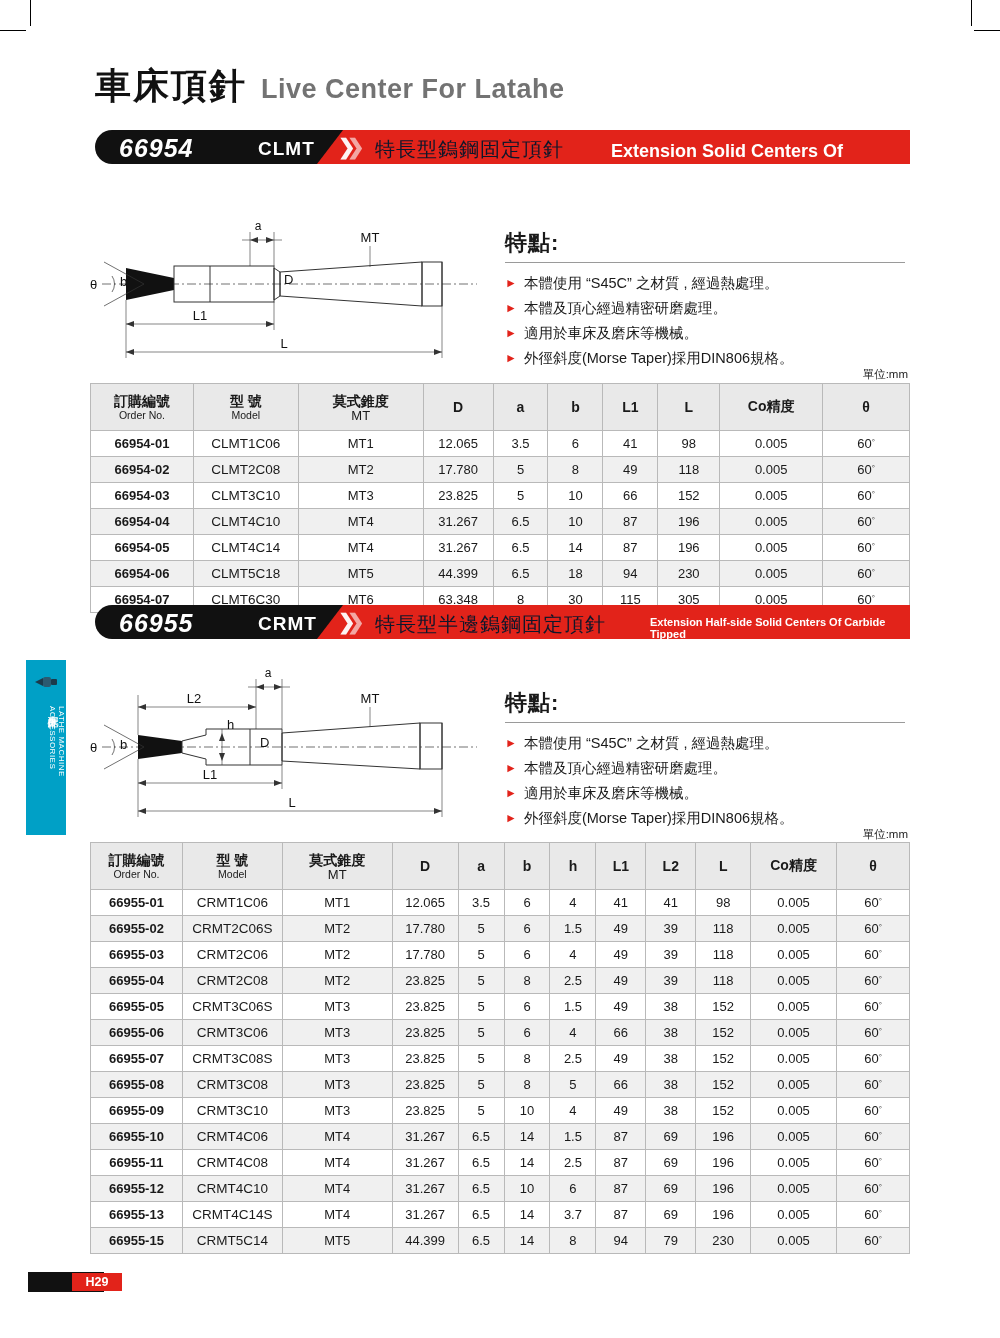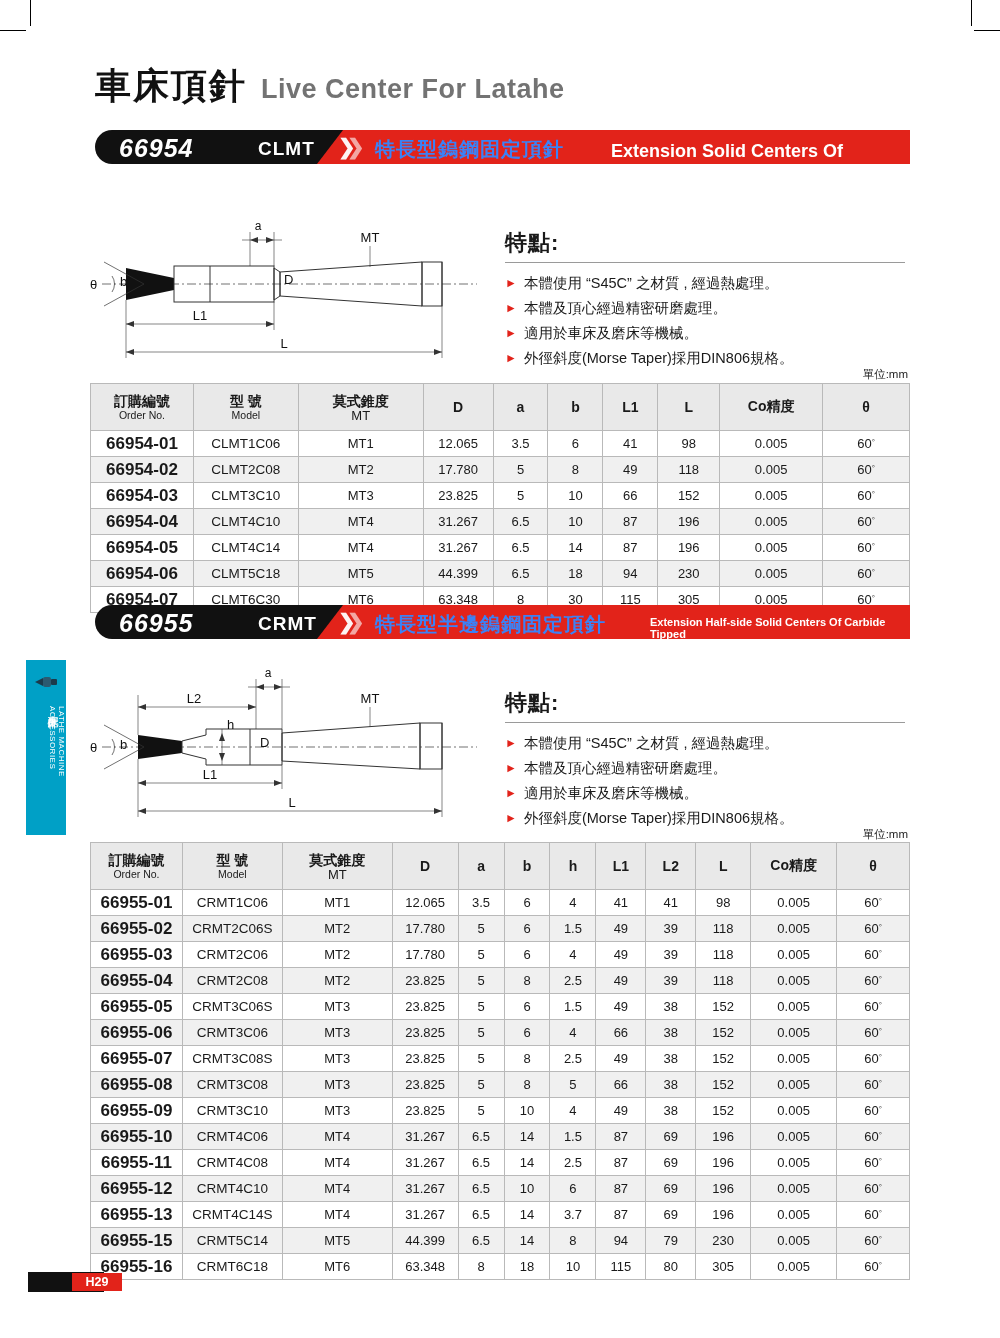--- a/index.html
+++ b/index.html
@@ -27,21 +27,21 @@
 
   
   .banner{position:absolute;left:95px;width:815px;height:34px;}
   .banner .blk{position:absolute;left:0;top:0;width:300px;height:34px;background:#111;border-radius:17px 0 0 17px;}
   .banner .red{position:absolute;left:222px;top:0;width:593px;height:34px;background:#e2231a;
     clip-path:polygon(26px 0,593px 0,593px 34px,0 34px);}
   .banner .num{position:absolute;left:24px;top:4px;font-size:25px;font-weight:bold;color:#fff;letter-spacing:1px;font-style:italic;}
   .banner .code{position:absolute;left:163px;top:8px;font-size:19px;font-weight:bold;color:#fff;letter-spacing:1px;}
   .banner .chev{position:absolute;left:243px;top:5px;color:#fff;font-size:21px;font-weight:bold;opacity:.95;}
   .banner .chev2{position:absolute;left:252px;top:5px;color:#fff;font-size:21px;font-weight:bold;opacity:.6;}
-  .banner .cn{position:absolute;left:280px;top:6px;font-size:20px;font-weight:bold;color:#3b82f6;letter-spacing:1px;}
+  .banner .cn{position:absolute;left:280px;top:6px;font-size:20px;font-weight:normal;color:#0f172a;letter-spacing:1px;}
   .banner .en{position:absolute;top:11px;font-size:18px;font-weight:bold;color:#fff;}
 
   
   .feat{position:absolute;}
   .feat h3{margin:0;font-size:22px;font-weight:bold;letter-spacing:1px;}
   .feat .rule{width:400px;height:1px;background:#9a9a9a;margin:4px 0 8px 0;}
   .feat ul{list-style:none;margin:0;padding:0;}
   .feat li{font-size:14.5px;line-height:25px;display:flex;align-items:flex-start;}
   .tri{color:#e2231a;font-size:12px;margin-right:7px;line-height:25px;}
 
@@ -49,21 +49,21 @@
   .unit{position:absolute;right:92px;font-size:11.5px;color:#222;}
 
   
   table.spec{position:absolute;border-collapse:collapse;font-size:13px;}
   table.spec th,table.spec td{border:1px solid #b9b9b9;text-align:center;padding:0;height:25px;}
   table.spec thead th{background:#e9e9e9;font-weight:bold;font-size:14px;height:46px;}
   table.spec thead th .sub{display:block;font-size:10.5px;font-weight:normal;line-height:13px;}
   table.spec thead th .big{display:block;line-height:16px;}
   table.spec tbody tr:nth-child(even){background:#f0f0f0;}
   table.spec tbody tr:nth-child(odd){background:#ffffff;}
-  td.ord{font-weight:bold;font-size:17px;}
+  td.ord{font-weight:bold;font-size:13px;}
   td.mdl{font-size:13.5px;}
   .deg sup{font-size:9px;}
 
   
   .sidetab{position:absolute;left:26px;top:660px;width:40px;height:175px;background:#00a0c6;}
   .sidetab .txt{position:absolute;left:6px;top:46px;width:28px;color:#fff;font-size:11px;
     writing-mode:vertical-rl;text-orientation:upright;letter-spacing:1px;line-height:14px;}
   .sidetab .txten{position:absolute;left:22px;top:46px;color:#fff;font-size:8px;
     writing-mode:vertical-rl;letter-spacing:0.5px;}
   .sidetab .ico{position:absolute;left:6px;top:8px;width:28px;height:28px;}
@@ -627,34 +627,20 @@
           <td>44.399</td>
           <td>6.5</td>
           <td>14</td>
           <td>8</td>
           <td>94</td>
           <td>79</td>
           <td>230</td>
           <td>0.005</td>
           <td class="deg"><span>60</span><sup>◦</sup></td>
         </tr>
-      <tr>
-          <td class="ord">66955-16</td>
-          <td class="mdl">CRMT6C18</td>
-          <td>MT6</td>
-          <td>63.348</td>
-          <td>8</td>
-          <td>18</td>
-          <td>10</td>
-          <td>115</td>
-          <td>80</td>
-          <td>305</td>
-          <td>0.005</td>
-          <td class="deg"><span>60</span><sup>◦</sup></td>
-        </tr>
     </tbody>
   </table>
 
   <div class="sidetab">
     <div class="ico">
       <svg width="28" height="28" viewBox="0 0 28 28">
         <polygon points="3,14 11,10 11,18" fill="#1b3a4b"></polygon>
         <rect x="11" y="9" width="8" height="10" rx="2" fill="#2b5a70"></rect>
         <rect x="19" y="11" width="6" height="6" rx="1" fill="#1b3a4b"></rect>
       </svg>

